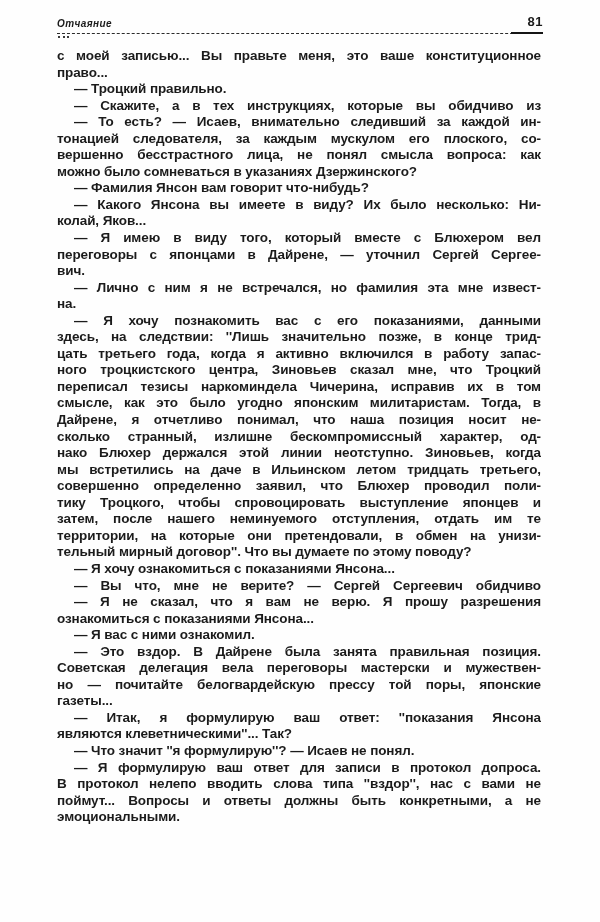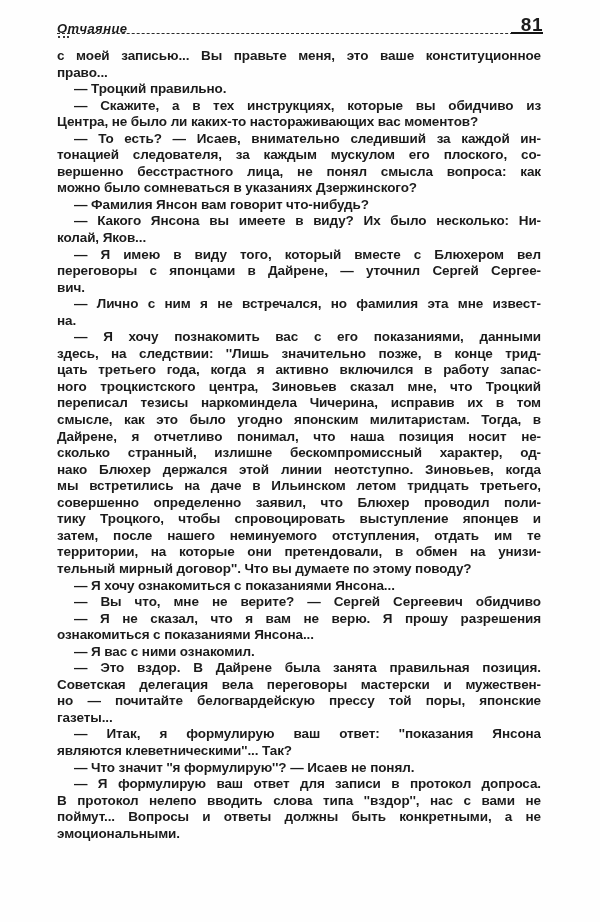--- a/index.html
+++ b/index.html
@@ -21,27 +21,27 @@
   .header {
     position: absolute;
     left: 57px;
     top: 14px;
     width: 486px;
     display: flex;
     justify-content: space-between;
     align-items: flex-end;
   }
   .running-title {
-    font-size: 13px;
+    font-size: 10px;
     font-weight: bold;
     font-style: italic;
     letter-spacing: 0.4px;
   }
   .page-number {
-    font-size: 19px;
+    font-size: 13px;
     font-weight: bold;
     letter-spacing: 0.5px;
   }
   .header-rule {
     position: absolute;
     left: 57px;
     top: 33px;
     width: 486px;
     border-top: 1.5px dashed #2b2b2b;
   }
@@ -96,21 +96,20 @@
 
   <div class="header-rule"></div>
   <div class="header-rule-solid"></div>
   <div class="title-dots"></div>
 
   <div class="text-block">
       <div class="line">с моей записью... Вы правьте меня, это ваше конституционное</div>
       <div class="line last">право...</div>
       <div class="line indent last">— Троцкий правильно.</div>
       <div class="line indent">— Скажите, а в тех инструкциях, которые вы обидчиво из</div>
-      <div class="line last">Центра, не было ли каких-то настораживающих вас моментов?</div>
       <div class="line indent">— То есть? — Исаев, внимательно следивший за каждой ин-</div>
       <div class="line">тонацией следователя, за каждым мускулом его плоского, со-</div>
       <div class="line">вершенно бесстрастного лица, не понял смысла вопроса: как</div>
       <div class="line last">можно было сомневаться в указаниях Дзержинского?</div>
       <div class="line indent last">— Фамилия Янсон вам говорит что-нибудь?</div>
       <div class="line indent">— Какого Янсона вы имеете в виду? Их было несколько: Ни-</div>
       <div class="line last">колай, Яков...</div>
       <div class="line indent">— Я имею в виду того, который вместе с Блюхером вел</div>
       <div class="line">переговоры с японцами в Дайрене, — уточнил Сергей Сергее-</div>
       <div class="line last">вич.</div>

